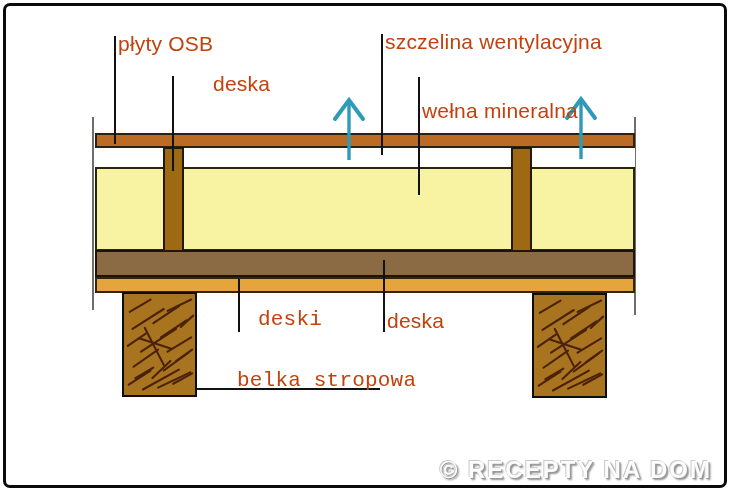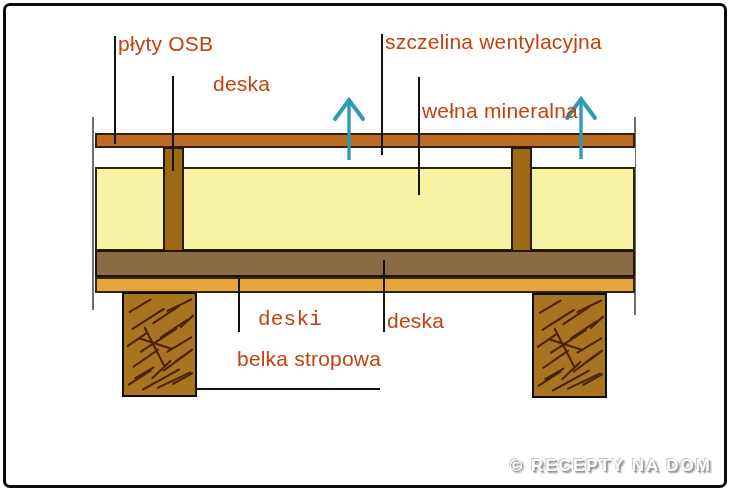--- a/index.html
+++ b/index.html
@@ -57,26 +57,26 @@
   .lbl {
     position:absolute; font-size:21px; line-height:1.05; color:#c2410c;
     white-space:nowrap; letter-spacing:0.2px;
   }
   .lbl-plyty    { left:118px; top:33px; }
   .lbl-deska    { left:176px; top:73px;margin-left:37px; }
   .lbl-szczelina{ left:385px; top:31px; }
   .lbl-welna    { left:422px; top:74px;margin-top:26px; }
   .lbl-deski    { left:258px; top:309px;font-family:Liberation Mono, monospace; }
   .lbl-polepa   { left:387px; top:310px; }
-  .lbl-belka    { left:237px; top:348px; }
+  .lbl-belka    { left:237px; top:370px;font-family:Liberation Mono, monospace; }
 
   
   .watermark {
     position:absolute; right:18px; top:456px;
-    font-size:17px; font-weight:bold; letter-spacing:2px;
+    font-size:24px; font-weight:bold; letter-spacing:2px;
     color:#fcfcfc;
     text-shadow:-1px -1px 0 #c9c9c9, 1px 1px 0 #9a9a9a, 2px 2px 2px #8d8d8d;
     white-space:nowrap;
   }
 </style>
 </head>
 <body>
 
 <div class="canvas">
   <div class="frame"></div>

